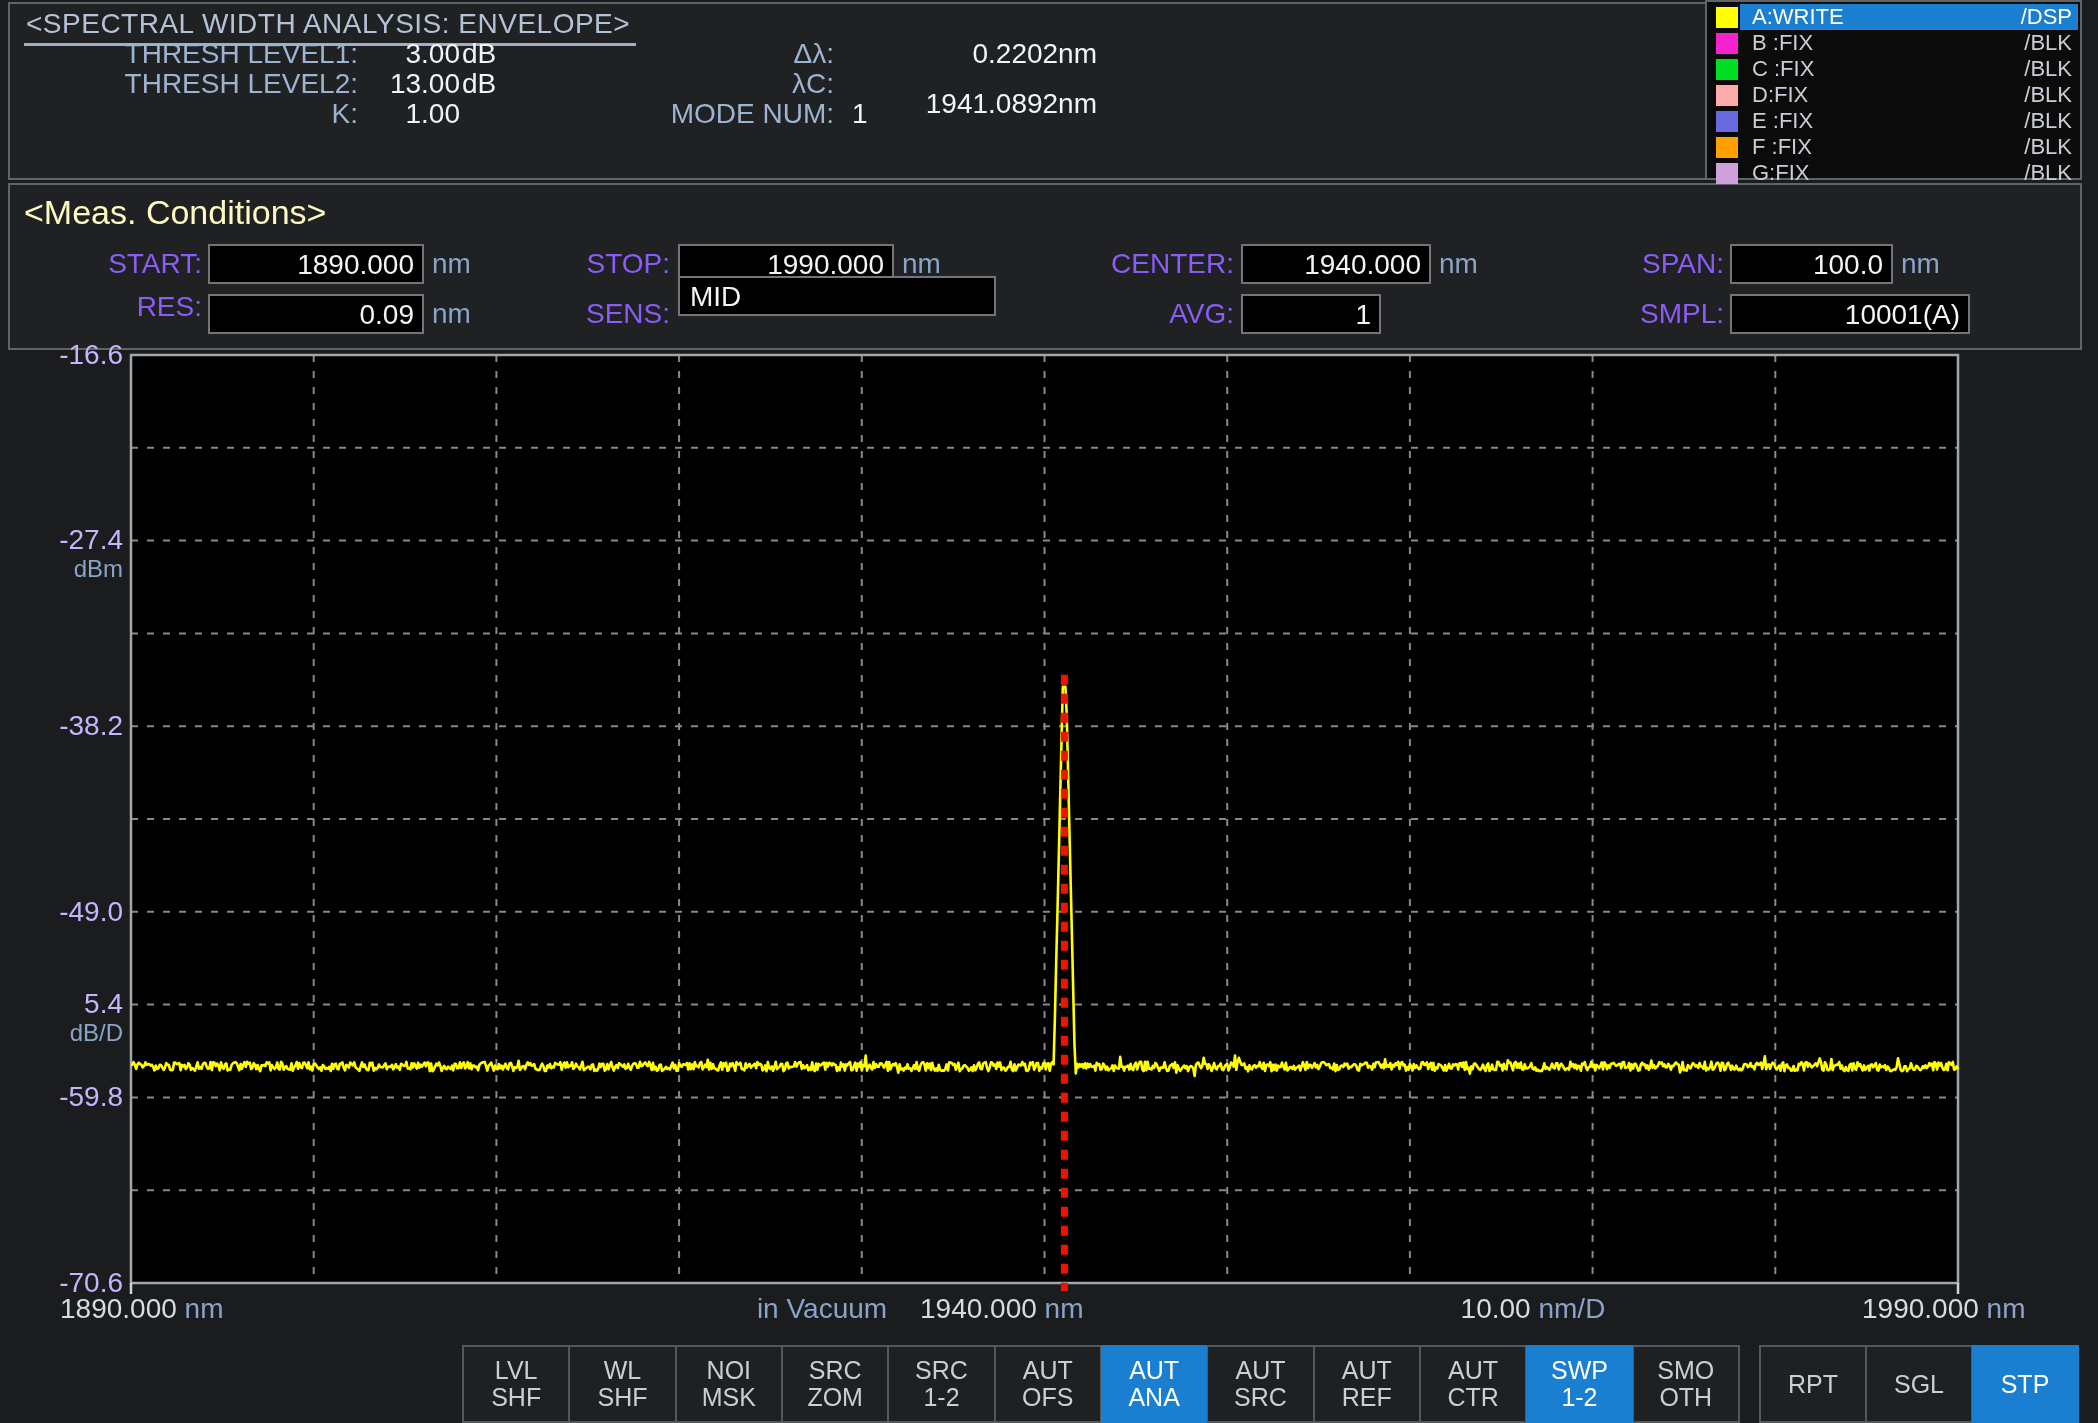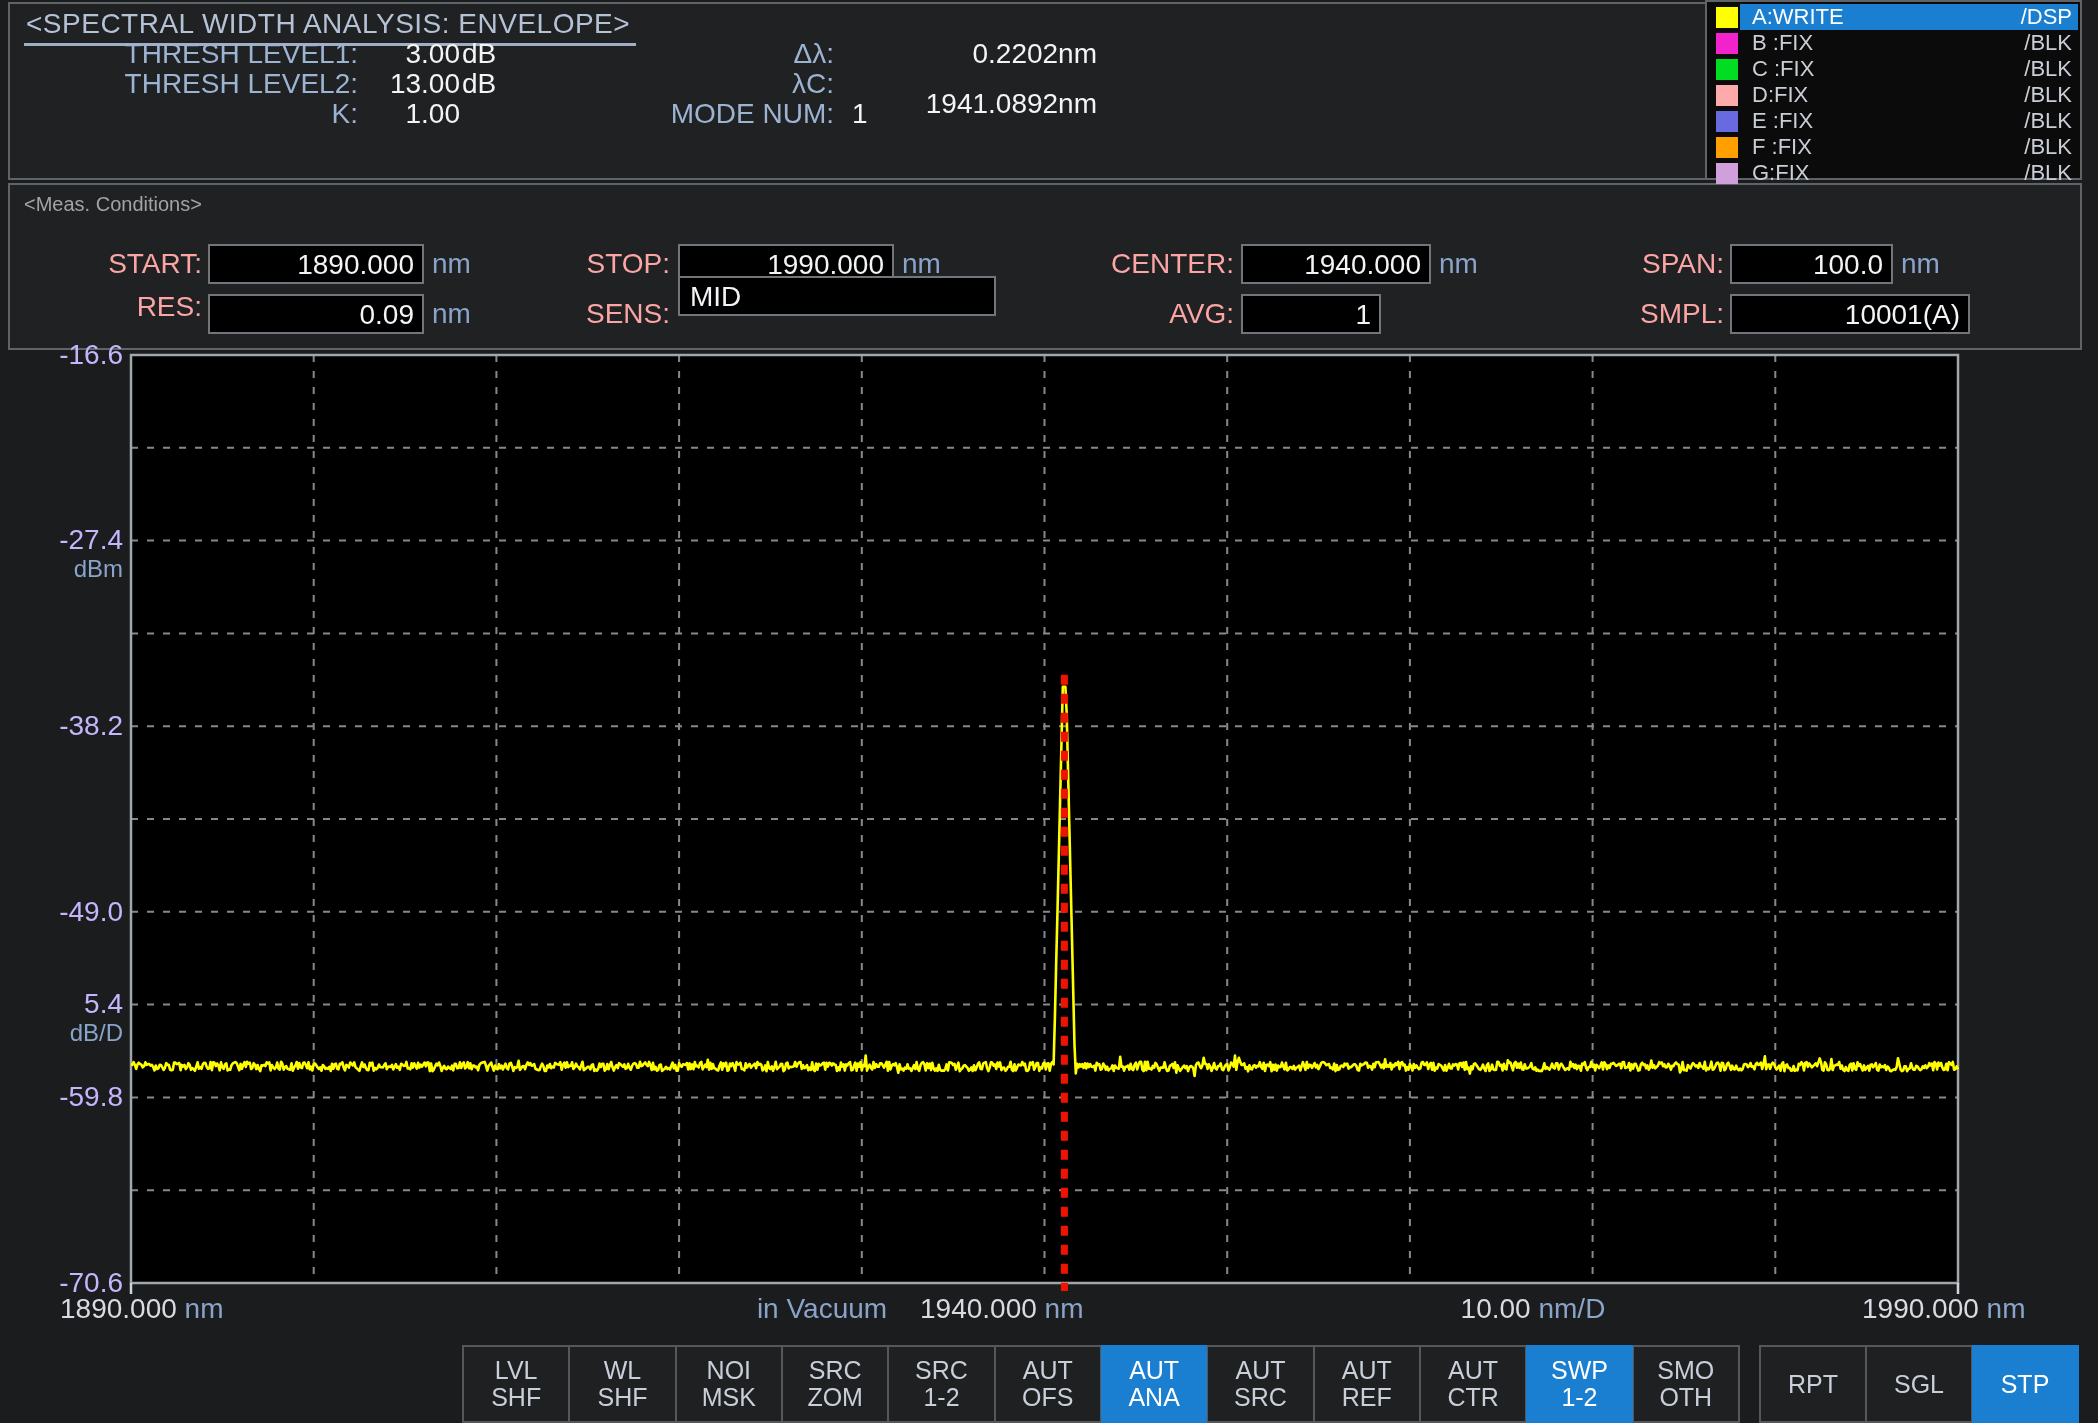--- a/index.html
+++ b/index.html
@@ -20,22 +20,22 @@
   #legend{position:absolute;left:1705px;top:0;width:377px;height:180px;background:#0b0b0c;
     border:2px solid #5f6468;box-sizing:border-box;display:flex;flex-direction:column;padding:2px 0;}
   .trace-row{position:relative;flex:1;display:flex;align-items:center;}
   .trace-row .hl{position:absolute;left:33px;right:2px;top:0;bottom:0;background:transparent;}
   .trace-row.active .hl{background:#1a7fd0;}
   .swatch{position:relative;z-index:2;width:22px;height:21px;margin-left:9px;}
   .trace-lab{position:relative;z-index:2;margin-left:14px;font-size:22px;color:#c9ced6;}
   .trace-stat{position:relative;z-index:2;margin-left:auto;margin-right:8px;font-size:22px;color:#c9ced6;}
   .trace-row.active .trace-lab,.trace-row.active .trace-stat{color:#ffffff;}
   
-  #meas-title{position:absolute;left:14px;top:8px;font-size:20px;color:#a3a3a3;}
-  .field-lab{position:absolute;height:40px;line-height:40px;font-size:28px;text-align:right;color:#fca5a5;}
+  #meas-title{position:absolute;left:14px;top:8px;font-size:34px;color:#fef9c3;}
+  .field-lab{position:absolute;height:40px;line-height:40px;font-size:28px;text-align:right;color:#8b5cf6;}
   .field-box{position:absolute;height:40px;line-height:38px;font-size:28px;background:#000;
     border:2px solid #72767a;box-sizing:border-box;color:#f2f4f6;text-align:right;padding-right:8px;}
   .field-box.left{text-align:left;padding-left:10px;}
   .field-unit{position:absolute;height:40px;line-height:40px;font-size:28px;color:#8aa3c8;}
   
   #plot-wrap{position:absolute;left:131px;top:355px;width:1827px;height:928px;background:#000;}
   #plot-svg{position:absolute;left:-2px;top:-2px;overflow:visible;}
   .ytick{position:absolute;width:123px;text-align:right;font-size:28px;line-height:32px;color:#c4b5fd;}
   .yunit{position:absolute;width:123px;text-align:right;font-size:24px;line-height:26px;color:#8aa3c8;}
   #ref-label{position:absolute;left:139px;font-size:28px;line-height:32px;color:#f0f0f0;}

